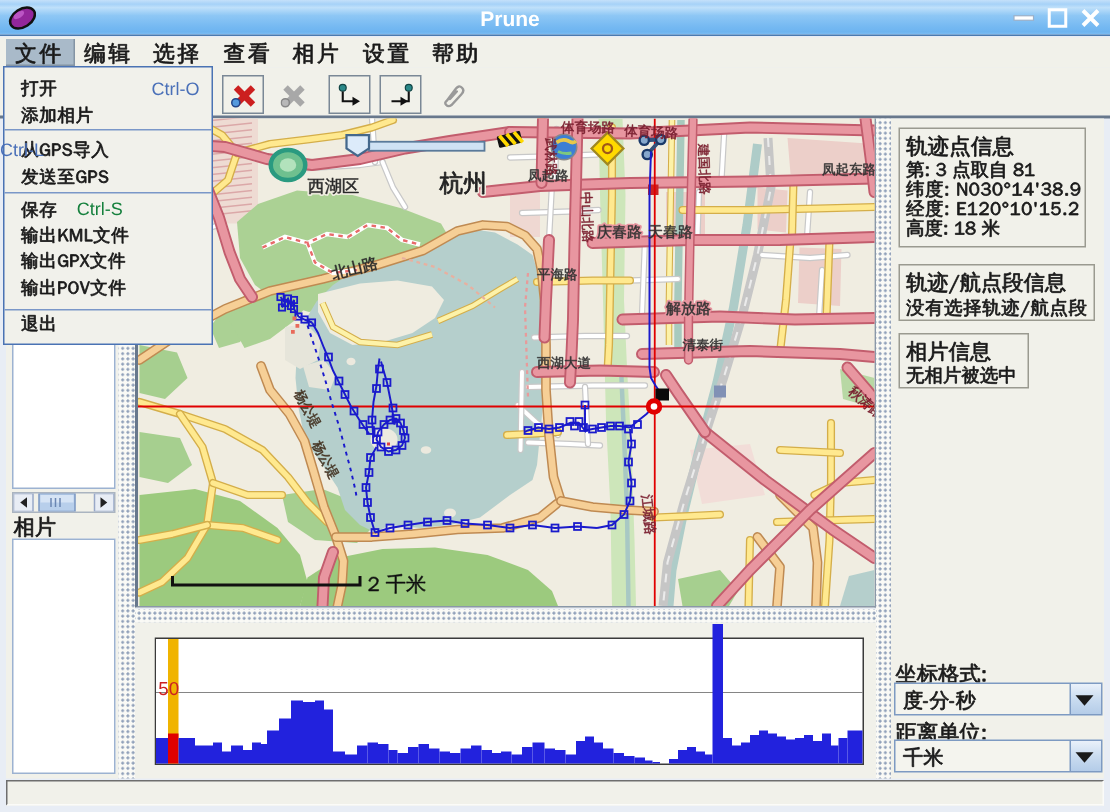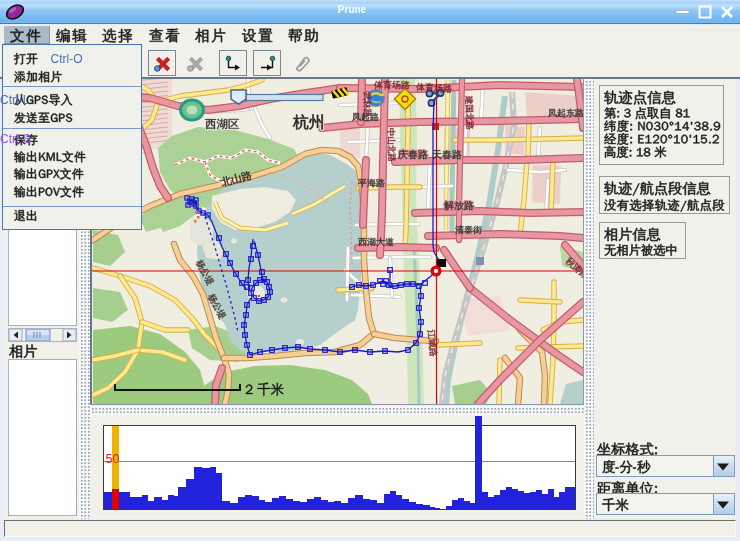--- a/index.html
+++ b/index.html
@@ -6,21 +6,21 @@
 body{position:relative;font-family:"Liberation Sans",sans-serif;background:#e8edf5}
 .abs{position:absolute}
 .panelbg{background:#f1f1ea}
 .dots{background-color:#fafaf6;background-image:radial-gradient(circle,#91a1ba 0.85px,transparent 1.05px);background-size:3.5px 3.5px;background-position:1px 1px}
 </style></head><body>
 <div class="abs" style="left:0;top:0;width:740px;height:24px;background:linear-gradient(180deg,#c4e0fa 0%,#a6d2f8 12%,#bfe0fa 22%,#8ec7f5 45%,#77baf2 75%,#6db4f0 92%,#7cbcf2 100%);border-bottom:1px solid #4a7ab0"></div>
 <svg class="abs" style="left:4px;top:3px" width="20" height="17">
     <ellipse cx="11" cy="9" rx="9" ry="6" transform="rotate(-33 11 9)" fill="#93279b" stroke="#111" stroke-width="1.7"></ellipse>
     <ellipse cx="8.6" cy="7" rx="4" ry="2" transform="rotate(-33 8.6 7)" fill="#bb55c4"></ellipse>
   </svg>
-<div class="abs" style="left:12px;top:4px;width:680px;text-align:center;font-size:10px;font-weight:bold;color:#fff">Prune</div>
+<div class="abs" style="left:0;top:4px;width:680px;text-align:center;font-size:14px;font-weight:bold;color:#fff">Prune</div>
 <svg class="abs" style="left:670px;top:4px" width="68" height="17">
 <rect x="6" y="6.5" width="13" height="3" fill="#fff" stroke="#9ab0c8" stroke-width="0.8"></rect>
 <rect x="29.5" y="2.5" width="11" height="11" fill="none" stroke="#fff" stroke-width="2"></rect>
 <path d="M52 3 L62 13 M62 3 L52 13" stroke="#fff" stroke-width="2.6"></path>
 </svg>
 <div class="abs panelbg" style="left:0;top:25px;width:740px;height:20px"></div>
 <div class="abs" style="left:4px;top:25.5px;width:45.5px;height:18px;background:#a9bac9;border-right:1px solid #8494a4;border-bottom:1px solid #8494a4"></div>
 <svg style="position:absolute;left:9.5px;top:26.4px;overflow:visible" width="34" height="19">
     <path fill="#1a1a1a" stroke="#1a1a1a" stroke-width="0.55" d="M6.4 -2Q4.5 -4.4 3.7 -7.9H2.3Q1.3 -7.9 0.4 -7.9Q0.5 -8.4 0.4 -8.9Q1.3 -8.8 2.3 -8.8H11.6Q12.6 -8.8 13.5 -8.9Q13.4 -8.4 13.5 -7.9Q12.6 -7.9 11.6 -7.9H10.3Q10 -5.6 8.9 -3.6Q8.4 -2.7 7.7 -1.9Q8.7 -0.9 10.2 -0.2Q11.7 0.5 13.6 0.7Q13.2 1.1 13.1 1.7Q11.2 1.6 9.7 0.8Q8.2 -0.1 7.1 -1.2Q6 -0.1 4.4 0.8Q2.8 1.6 0.8 1.8Q0.9 1.2 0.5 0.6Q2.4 0.4 3.9 -0.3Q5.4 -1 6.4 -2ZM7.3 -9Q6.3 -10.3 5.2 -11.4L6 -12.2Q7.2 -11 8.2 -9.7ZM7.1 -2.7Q7.6 -3.3 8 -4.1Q8.7 -5.9 9.1 -7.9H4.7Q5.4 -4.9 7.1 -2.7Z M26.2 1.8Q25.7 1.7 25.1 1.8Q25.1 0.7 25.1 -0.3V-3.6H22.6Q21.8 -3.6 20.9 -3.6Q21 -4 20.9 -4.5Q21.8 -4.4 22.6 -4.4H25.1V-7.4H22.5Q21.9 -6.2 21 -4.8Q20.6 -5.2 20.1 -5.3Q21 -6.5 21.5 -7.8Q22 -9 22.4 -10.6Q23 -10.4 23.5 -10.4Q23.3 -9.3 22.9 -8.3H25.1V-9.5Q25.1 -10.6 25.1 -11.6Q25.7 -11.6 26.2 -11.6Q26.2 -10.6 26.2 -9.5V-8.3H28Q28.8 -8.3 29.6 -8.3Q29.6 -7.9 29.6 -7.4Q28.8 -7.4 28 -7.4H26.2V-4.4H28.6Q29.5 -4.4 30.3 -4.5Q30.2 -4 30.3 -3.6Q29.5 -3.6 28.6 -3.6H26.2V-0.3Q26.2 0.7 26.2 1.8ZM21 -11.2Q20.4 -9.3 19.5 -7.6V-0.1Q19.5 0.9 19.6 1.9Q19.1 1.9 18.5 1.9Q18.6 0.9 18.6 -0.1V-6.1Q17.9 -5.2 17.1 -4.4Q16.7 -4.9 16.2 -5.1Q16.9 -5.8 17.6 -6.6Q18.7 -7.8 19.2 -9Q19.6 -10.2 19.9 -11.5Q20.4 -11.3 21 -11.2Z" transform="translate(0,14.6)"></path>
   </svg>
@@ -569,35 +569,35 @@
     <path d="M1 1.5 L13 1.5 L7 8.5 Z" fill="#1a1a1a"></path>
   </svg>
 <svg style="position:absolute;left:602px;top:495.5px;overflow:visible" width="29" height="18">
     <path fill="#1a1a1a" stroke="#1a1a1a" stroke-width="0.55" d="M7.2 1.6Q6.6 1.6 6.1 1.6Q6.1 0.6 6.1 -0.4V-5.1H2Q1.1 -5.1 0.2 -5.1Q0.3 -5.5 0.2 -6Q1.1 -6 2 -6H6.1V-9.7Q3.8 -9.5 1.7 -9.2L1.2 -10.2Q1.3 -10.2 1.8 -10.2Q3.6 -10.2 6.4 -10.6Q9.2 -10.9 10.8 -11.3Q10.8 -10.7 10.9 -10.1Q9.4 -10 7.1 -9.8V-6H11.2Q12.1 -6 12.9 -6Q12.9 -5.5 12.9 -5.1Q12.1 -5.1 11.2 -5.1H7.1V-0.4Q7.1 0.6 7.2 1.6Z M20.6 -5.3V-0.3Q20.6 0.6 20.6 1.6Q20.1 1.6 19.6 1.6Q19.6 0.6 19.6 -0.3V-5.3H19.4Q18.8 -3.3 17.5 -1.8Q16.2 -0.2 14.4 0.6Q14.2 0.1 13.7 -0.3Q15.3 -0.9 16.5 -2.1Q17.2 -2.8 17.6 -3.5Q18 -4.3 18.3 -5.3H15.4Q14.7 -5.3 13.9 -5.2Q13.9 -5.6 13.9 -6.1Q14.7 -6 15.4 -6H19.6V-9.2Q19.6 -10.1 19.6 -11.1Q20.1 -11 20.6 -11.1Q20.6 -10.1 20.6 -9.2V-6H24.7Q25.5 -6 26.3 -6.1Q26.2 -5.6 26.3 -5.2Q25.5 -5.3 24.7 -5.3H21.6Q22.4 -3.4 23.6 -2.4Q24.7 -1.3 26.4 -0.6Q25.9 -0.3 25.7 0.2Q23.8 -0.6 22.5 -2.3Q21.4 -3.6 20.6 -5.3ZM24 -10.1Q24.4 -9.8 24.9 -9.6Q23.9 -7.9 22.3 -6.1Q22 -6.5 21.5 -6.6Q22.3 -7.5 23.1 -8.8ZM17.4 -6.2Q16.3 -7.8 15 -9.3L15.8 -10Q17.1 -8.5 18.3 -6.8Z" transform="translate(0,13.5)"></path>
   </svg>
 <div class="abs" style="left:4px;top:520px;width:732px;height:17px;background:#f1f1ea;border-top:1px solid #6e6e6e;border-left:1px solid #6e6e6e;border-bottom:1px solid #fbfbf8;border-right:1px solid #fbfbf8"></div>
 <div class="abs" style="left:2px;top:44px;width:140px;height:186px;background:#f1f1eb;border:1px solid #4a73b4"></div>
 <svg style="position:absolute;left:14px;top:51.2px;overflow:visible" width="26" height="15">
     <path fill="#1a1a1a" stroke="#1a1a1a" stroke-width="0.55" d="M8.1 -7.7H7Q6.3 -7.7 5.6 -7.7Q5.6 -8.1 5.6 -8.5Q6.3 -8.4 7 -8.4H10Q10.7 -8.4 11.4 -8.5Q11.4 -8.1 11.4 -7.7Q10.7 -7.7 10 -7.7H8.9V0.1Q8.9 0.8 8.5 1.2Q8 1.6 6.9 1.6Q7 1 6.6 0.5Q7 0.6 7.4 0.6Q7.8 0.6 8 0.5Q8.1 0.3 8.1 -0.3ZM-0 -3.8Q1.2 -4.1 2.3 -4.4V-6.6H1.5Q0.8 -6.6 0.1 -6.5Q0.1 -6.9 0.1 -7.3Q0.8 -7.3 1.5 -7.3H2.3V-7.8Q2.3 -8.7 2.3 -9.5Q2.7 -9.5 3.2 -9.5Q3.2 -8.7 3.2 -7.8V-7.3H3.7Q4.4 -7.3 5.1 -7.3Q5.1 -6.9 5.1 -6.5Q4.4 -6.6 3.7 -6.6H3.2V-4.7Q4 -5 5.1 -5.5L5.1 -4.9L3.2 -4.1V0.2Q3.2 1.3 2.3 1.5Q1.7 1.7 1.1 1.6Q1.2 1 0.8 0.6Q1.2 0.7 1.6 0.7Q2.1 0.7 2.2 0.6Q2.3 0.5 2.3 -0.1V-3.7L1.8 -3.5Q1.1 -3.2 0.4 -2.9Q0.3 -3.5 -0 -3.8Z M20.1 1.4Q19.6 1.4 19.1 1.4Q19.2 0.6 19.2 -0.3V-4H16.6V-2.9Q16.6 -1.4 15.6 -0.1Q14.6 1.1 13.2 1.5Q13.1 1 12.6 0.7Q13.9 0.5 14.8 -0.5Q15.7 -1.6 15.7 -2.9V-4H14Q13.3 -4 12.5 -4Q12.6 -4.4 12.5 -4.8Q13.3 -4.7 14 -4.7H15.7V-8.3H14.8Q14 -8.3 13.3 -8.2Q13.3 -8.6 13.3 -9Q14 -9 14.8 -9H21.3Q22 -9 22.8 -9Q22.7 -8.6 22.8 -8.2Q22 -8.3 21.3 -8.3H20V-4.7H21.9Q22.7 -4.7 23.4 -4.8Q23.4 -4.4 23.4 -4Q22.7 -4 21.9 -4H20V-0.3Q20 0.6 20.1 1.4ZM19.2 -4.7V-8.3H16.6V-4.7Z" transform="translate(0,11.8)"></path>
   </svg>
-<div class="abs" style="left:0;top:51.5px;width:133px;text-align:center;font-size:12px;color:#4a70b8">Ctrl-O</div>
+<div class="abs" style="left:0;top:51.5px;width:133px;text-align:right;font-size:12px;color:#4a70b8">Ctrl-O</div>
 <svg style="position:absolute;left:14px;top:68.5px;overflow:visible" width="50" height="15">
     <path fill="#1a1a1a" stroke="#1a1a1a" stroke-width="0.55" d="M10.7 -0.1Q9.9 -1.3 9 -2.4L9.6 -2.9Q10.6 -1.8 11.4 -0.5ZM8.5 -0.1Q8.2 -1.3 7.4 -2.3L8.1 -2.8Q8.9 -1.7 9.4 -0.4ZM3.4 -0.6Q4.1 -1.6 4.7 -2.8L5.5 -2.4Q4.9 -1.2 4.1 -0.1ZM6.3 0.1V-2.9Q6.3 -3.7 6.2 -4.5Q6.6 -4.4 7.1 -4.5Q7 -3.7 7 -2.9V0.3Q7 0.8 6.7 1.1Q6.3 1.5 5 1.5Q5.2 1 4.8 0.5Q5.1 0.6 5.6 0.6Q6.1 0.6 6.2 0.5Q6.3 0.4 6.3 0.1ZM4.6 -6.4Q4 -6.4 3.4 -6.4Q3.5 -6.7 3.4 -7Q4 -6.9 4.6 -6.9H5.9Q6.1 -7.8 6.2 -8.5H5.1Q4.6 -8.5 4 -8.4Q4.1 -8.7 4 -9Q4.6 -9 5.1 -9H9Q9.6 -9 10.1 -9Q10.1 -8.7 10.1 -8.4Q9.6 -8.5 9 -8.5H7Q6.9 -7.7 6.7 -6.9H9.5Q10 -6.9 10.6 -7Q10.6 -6.7 10.6 -6.4Q10 -6.4 9.5 -6.4H7.9Q8.3 -5.6 9 -5Q9.8 -4.2 11.3 -4Q10.9 -3.7 10.9 -3.2Q10.2 -3.4 9.5 -3.7Q8.9 -4 8.5 -4.5Q7.6 -5.4 7.1 -6.4H6.6Q5.6 -3.8 3.3 -2.4Q3.1 -2.9 2.7 -3.1Q3.7 -3.7 4.5 -4.5Q5.4 -5.3 5.7 -6.4ZM1.5 1.4Q1.1 1.1 0.5 1.1Q0.9 0.1 1.4 -1.1Q1.9 -2.3 2.8 -5.2L3.2 -5L2 -0.6ZM2.3 -5.3 1.7 -4.7 0.2 -6.3 0.8 -6.8ZM2.5 -7.2Q1.8 -8.1 1 -8.9L1.6 -9.4Q2.5 -8.6 3.2 -7.7Z M19.7 0.4H18.8V-7.8H22.7V0.4H21.8V-0.3H19.7ZM12.4 1Q14.8 -1.6 14.7 -6.8H14.3Q13.6 -6.8 12.9 -6.8Q12.9 -7.1 12.9 -7.5Q13.6 -7.5 14.3 -7.5H14.7V-8Q14.7 -8.9 14.6 -9.7Q15.1 -9.7 15.6 -9.7Q15.5 -8.8 15.5 -8V-7.5H17.9V-0.3Q17.9 0.4 17.3 0.7Q16.8 1 15.7 1Q15.8 0.4 15.4 -0Q15.8 0 16.3 0Q16.8 0 16.9 -0.1Q17 -0.2 17 -0.7V-6.8H15.5V-6.5Q15.6 -1.6 13.3 1.2Q12.9 0.8 12.4 1ZM21.8 -7.1H19.7V-1H21.8Z M31.1 1.4Q30.7 1.4 30.2 1.4Q30.3 0.6 30.3 -0.2V-8.6H34.9V1.4H34.1V0.4Q33.5 0.4 33 0.4L31.1 0.4Q31.1 0.9 31.1 1.4ZM28 1.4Q27.6 1.4 27.1 1.4Q27.2 0.6 27.2 -0.2V-4.2Q26.3 -1.9 25.1 -0.5Q24.8 -0.8 24.3 -0.9Q25.8 -2.7 26.3 -4.2Q26.6 -5.1 26.8 -6.1Q27 -6.1 27.2 -6V-6.4H26Q25.4 -6.4 24.8 -6.3Q24.8 -6.6 24.8 -7Q25.4 -6.9 26 -6.9H27.2V-8.1Q27.2 -8.9 27.1 -9.7Q27.6 -9.6 28 -9.7Q28 -8.9 28 -8.1V-6.9H28.9Q29.5 -6.9 30.1 -7Q30.1 -6.6 30.1 -6.3Q29.5 -6.4 28.9 -6.4H28V-5.1L28.2 -5.4Q29.2 -4.5 30 -3.4L29.3 -2.9Q28.7 -3.7 28 -4.4V-0.2Q28 0.6 28 1.4ZM34.1 -8H31.1V-5.8H33Q33.5 -5.8 34.1 -5.8ZM33 -5.2H31.1V-3H33Q33.5 -3 34.1 -3V-5.2Q33.5 -5.2 33 -5.2ZM33 -2.4H31.1V-0.2L33 -0.2Q33.5 -0.2 34.1 -0.2V-2.4Q33.5 -2.4 33 -2.4Z M47.6 -6.6Q47.6 -6.2 47.6 -5.8Q46.9 -5.8 46.1 -5.8H40V-3.9H45V1.2H44.2V-3.2H40Q40 -1.5 39.3 -0.3Q38.6 0.9 37.4 1.5Q37.2 1 36.7 0.8Q37.8 0.4 38.5 -0.6Q39.1 -1.7 39.1 -3.2V-7.7Q39.1 -8.6 39.1 -9.5Q39.5 -9.4 40 -9.5Q40 -8.6 40 -7.7V-6.6H43.2V-8Q43.2 -8.8 43.2 -9.7Q43.7 -9.6 44.1 -9.7Q44.1 -8.8 44.1 -8V-6.6H46.1Q46.9 -6.6 47.6 -6.6Z" transform="translate(0,11.8)"></path>
   </svg>
 <svg style="position:absolute;left:14px;top:92.2px;overflow:visible" width="60" height="15">
     <path fill="#1a1a1a" stroke="#1a1a1a" stroke-width="0.55" d="M7 -6.6V-8Q7 -8.8 7 -9.7Q7.4 -9.6 7.9 -9.7Q7.9 -8.8 7.9 -8V-6.5Q8.3 -4.1 9.1 -2.4Q9.9 -0.8 11.4 0.6Q10.9 0.7 10.6 1.1Q8.6 -0.9 7.6 -4.3Q7.1 -2.3 5.9 -0.9Q4.7 0.6 3.1 1.4Q2.8 0.9 2.2 0.8Q4.4 -0.1 5.6 -1.9Q6.3 -2.8 6.6 -4.1Q7 -5.3 7 -6.6ZM0.3 0.5Q2.9 -1.2 2.9 -5.4V-7.7Q2.9 -8.5 2.9 -9.4Q3.3 -9.4 3.8 -9.4Q3.8 -8.5 3.8 -7.7V-5.3L3.9 -5.4Q4.9 -4 5.8 -2.5L5 -2Q4.4 -3.1 3.7 -4Q3.3 -0.8 1.2 1Q0.9 0.6 0.3 0.5Z M19.2 0.1H18.6L18.3 -0.9Q17.6 0.1 16.2 0.1Q16.1 0.1 16 0.1Q14.2 0.1 13.3 -1.4Q12.7 -2.5 12.7 -4Q12.7 -5.8 13.6 -7Q14.6 -8.2 16.2 -8.2Q18 -8.2 18.8 -6.7Q19 -6.4 19.1 -5.9L18.1 -5.6Q17.9 -6.7 17 -7.2Q16.6 -7.4 16.1 -7.4Q14.5 -7.4 14 -5.6Q13.8 -4.9 13.8 -4Q13.8 -2.3 14.5 -1.4Q15.1 -0.7 16.1 -0.7Q17.3 -0.7 17.9 -1.6Q18.1 -2.1 18.1 -2.8V-3.2H16.1V-4.1H19.2Z M26.4 -5.7Q26.4 -4.7 25.8 -4L25.7 -4Q25 -3.3 23.8 -3.3H22V0H20.9V-8.1H23.6Q24.9 -8.1 25.6 -7.5Q26.3 -7 26.4 -5.9Q26.4 -5.8 26.4 -5.7ZM25.4 -5.7Q25.4 -6.8 24.4 -7.1Q24.1 -7.2 23.7 -7.2H22V-4.1H23.7Q24.9 -4.1 25.3 -5Q25.4 -5.3 25.4 -5.7Z M33.9 -2.3Q33.9 -0.8 32.5 -0.2Q31.8 0.1 30.9 0.1Q28.4 0.1 27.6 -2.2L28.5 -2.4Q28.9 -1.1 30.1 -0.8Q30.5 -0.7 30.9 -0.7Q32.1 -0.7 32.6 -1.4Q32.8 -1.7 32.8 -2.2Q32.8 -3 31.8 -3.4L31 -3.6Q29.7 -4 29.5 -4Q28.9 -4.2 28.6 -4.5Q28 -5.1 28 -6Q28 -7.4 29.3 -7.9Q29.9 -8.2 30.7 -8.2Q32.4 -8.2 33.2 -7L33.5 -6.6Q33.5 -6.4 33.6 -6.2L32.7 -6Q32.5 -6.8 31.7 -7.2Q31.2 -7.4 30.7 -7.4Q29.9 -7.4 29.3 -6.9Q29 -6.6 29 -6.1Q29 -5.3 30 -5Q30.2 -4.9 31.5 -4.6Q32.6 -4.3 33.1 -3.9Q33.9 -3.3 33.9 -2.3Z M37.7 -4.6Q37.2 -4.6 36.8 -4.9Q36.5 -5.3 36.5 -5.8V-9.4L43.5 -9.4V-6.7H37.3V-5.8Q37.3 -5.6 37.5 -5.5Q37.6 -5.3 37.8 -5.3L43.5 -5.3Q43.8 -5.3 44 -5.5Q44.2 -5.6 44.3 -5.8L44.5 -7.1Q44.9 -6.8 45.3 -6.8L45 -5.2Q44.9 -4.9 44.7 -4.7Q44.4 -4.6 44.1 -4.6ZM37.3 -7.3H42.6V-8.7L37.3 -8.7ZM38.9 0.2Q38.1 -0.7 37.1 -1.6L37.5 -1.9H36.6Q35.9 -1.9 35.2 -1.9Q35.3 -2.2 35.2 -2.5Q35.9 -2.5 36.6 -2.5H42.1V-3.9H42.9V-2.5H44.4Q45 -2.5 45.7 -2.5Q45.7 -2.2 45.7 -1.9Q45 -1.9 44.4 -1.9H42.9V0.7Q42.9 1.1 42.6 1.3Q42.3 1.6 42 1.6Q41.4 1.8 40.7 1.7Q40.8 1.2 40.5 0.9Q40.8 0.9 41.3 0.9Q41.9 0.9 42 0.9Q42.1 0.8 42.1 0.4V-1.9H38Q38.8 -1.2 39.6 -0.3Z M58.2 0.8Q57.7 1.1 57.4 1.6Q54.8 0.3 54.1 -2.8Q53.9 -3.7 53.6 -4.7Q53.4 -5.7 53.2 -6.3Q52.6 -3.8 51.2 -1.7Q49.8 0.4 47.6 1.8Q47.4 1.3 46.9 1Q48.2 0.2 49.4 -0.9Q51.2 -2.6 52 -5.5Q52.3 -6.6 52.4 -7.2L52.8 -7.2Q52.5 -7.7 52.1 -8.1Q51.4 -8.9 50.5 -9L50.6 -9.8Q51.8 -9.7 52.8 -8.7Q53.7 -7.7 54.1 -6Q54.3 -5.3 54.5 -4.6Q54.6 -3.8 54.9 -3Q55.1 -2.2 55.5 -1.5Q56.4 0.1 58.2 0.8Z" transform="translate(0,11.8)"></path>
   </svg>
 <div class="abs" style="left:0;top:92.5px;width:133px;font-size:12px;color:#4a70b8">Ctrl-L</div>
 <svg style="position:absolute;left:14px;top:109.5px;overflow:visible" width="60" height="15">
     <path fill="#1a1a1a" stroke="#1a1a1a" stroke-width="0.55" d="M8.9 -6.6Q8.2 -7.6 7.2 -8.4L7.9 -9.1Q8.8 -8.3 9.7 -7.2ZM11.3 -6.4V-5.7H5.1Q4.9 -5.1 4.6 -4.5H9.3Q8.9 -2.5 7.5 -1Q8.1 -0.6 9 -0.2Q9.9 0.2 11 0.3Q10.7 0.6 10.6 1.1Q8.6 1 7 -0.4Q5.2 1.1 2.8 1.4Q2.7 0.9 2.3 0.5Q3.5 0.5 4.5 0.1Q5.5 -0.3 6.4 -1Q5.3 -2.2 4.6 -3.8H4.3Q3 -1.2 0.9 0.5Q0.6 0 0.1 -0.1Q1.2 -1 2.2 -2.2Q3.5 -3.6 4.1 -5.7H1L1.7 -7.2Q2.1 -8 2.4 -8.8Q2.8 -8.6 3.2 -8.4Q2.8 -7.7 2.5 -6.9L2.2 -6.4H4.3Q4.8 -8.2 4.9 -9.4Q5.4 -9.3 5.9 -9.3Q5.7 -7.8 5.3 -6.4ZM5.4 -3.8Q6.1 -2.5 6.9 -1.6Q7.8 -2.6 8.2 -3.8Z M18.9 1Q16.2 1.1 14.8 -0.4L12.9 0.9Q12.7 0.5 12.4 0.2L14.4 -0.8V-5.5H13.7Q13.1 -5.5 12.5 -5.5Q12.5 -5.8 12.5 -6.2Q13.1 -6.1 13.7 -6.1H15.2V-0.8Q16.1 -0.2 16.9 0Q17.5 0.1 18.9 0.1L23.2 0.2Q22.8 0.5 22.8 1ZM15 -7.7 14.3 -7.1 13 -8.8 13.7 -9.3ZM17.2 -4.1Q16.6 -4.1 16 -4Q16 -4.3 16 -4.7Q16.6 -4.6 17.2 -4.6H18.6V-6.4H17.4Q16.8 -6.4 16.2 -6.4Q16.2 -6.7 16.2 -7Q16.8 -7 17.4 -7H17.9Q17.4 -8 16.8 -9L17.5 -9.5Q18.2 -8.4 18.7 -7.3L17.9 -7H19.2Q19.9 -8.1 20.6 -9.5Q21 -9.3 21.4 -9.2Q21 -8.2 20.1 -7H21.1Q21.6 -7 22.2 -7Q22.2 -6.7 22.2 -6.4Q21.6 -6.4 21.1 -6.4H19.7Q19.7 -6.3 19.7 -6.4H19.4V-4.6H21.5Q22.1 -4.6 22.7 -4.7Q22.6 -4.3 22.7 -4Q22.1 -4.1 21.5 -4.1H19.4Q19.3 -3.7 19.2 -3.3L19.5 -3.6L21 -2.3L22.3 -1L21.7 -0.3L20.4 -1.7L19.1 -2.8Q18.4 -1.1 16.7 -0.4Q16.5 -0.9 16.1 -1.1Q17.1 -1.4 17.8 -2.2Q18.4 -3 18.6 -4.1Z M35.5 0Q35.5 0.4 35.5 0.7Q34.8 0.7 34.2 0.7H25.8Q25.1 0.7 24.4 0.7Q24.5 0.4 24.4 0Q25.1 0 25.8 0H29.4V-2.1H26.9Q26.2 -2.1 25.5 -2.1Q25.6 -2.5 25.5 -2.8Q26.2 -2.8 26.9 -2.8H29.4V-4.7L25.5 -4.4L25.5 -5Q25.8 -5 26 -5.2Q27.4 -6.6 28.7 -8.4H26Q25.3 -8.4 24.7 -8.3Q24.7 -8.7 24.7 -9.1Q25.3 -9 26 -9H33.8Q34.5 -9 35.1 -9.1Q35.1 -8.7 35.1 -8.3Q34.5 -8.4 33.8 -8.4H29.8Q29.6 -8 28.9 -7.2L27.6 -5.8Q27 -5.3 26.9 -5.1L31.8 -5.5L32.3 -5.6L31.1 -7L31.8 -7.6L33.1 -6.1Q33.7 -5.3 34.3 -4.5L33.5 -4L32.8 -5L31.9 -4.9L30.3 -4.8V-2.8H32.8Q33.5 -2.8 34.2 -2.8Q34.1 -2.5 34.2 -2.1Q33.5 -2.1 32.8 -2.1H30.3V0H34.2Q34.8 0 35.5 0Z M43.4 0.1H42.8L42.5 -0.9Q41.8 0.1 40.4 0.1Q40.3 0.1 40.2 0.1Q38.4 0.1 37.5 -1.4Q36.9 -2.5 36.9 -4Q36.9 -5.8 37.8 -7Q38.8 -8.2 40.4 -8.2Q42.2 -8.2 43 -6.7Q43.2 -6.4 43.3 -5.9L42.3 -5.6Q42.1 -6.7 41.2 -7.2Q40.8 -7.4 40.3 -7.4Q38.7 -7.4 38.2 -5.6Q38 -4.9 38 -4Q38 -2.3 38.7 -1.4Q39.3 -0.7 40.3 -0.7Q41.5 -0.7 42.1 -1.6Q42.3 -2.1 42.3 -2.8V-3.2H40.3V-4.1H43.4Z M50.6 -5.7Q50.6 -4.7 50 -4L49.9 -4Q49.2 -3.3 48 -3.3H46.2V0H45.1V-8.1H47.8Q49.1 -8.1 49.8 -7.5Q50.5 -7 50.6 -5.9Q50.6 -5.8 50.6 -5.7ZM49.6 -5.7Q49.6 -6.8 48.6 -7.1Q48.3 -7.2 47.9 -7.2H46.2V-4.1H47.9Q49.1 -4.1 49.5 -5Q49.6 -5.3 49.6 -5.7Z M58.1 -2.3Q58.1 -0.8 56.7 -0.2Q56 0.1 55.1 0.1Q52.6 0.1 51.8 -2.2L52.7 -2.4Q53.1 -1.1 54.3 -0.8Q54.7 -0.7 55.1 -0.7Q56.3 -0.7 56.8 -1.4Q57 -1.7 57 -2.2Q57 -3 56 -3.4L55.2 -3.6Q53.9 -4 53.7 -4Q53.1 -4.2 52.8 -4.5Q52.2 -5.1 52.2 -6Q52.2 -7.4 53.5 -7.9Q54.1 -8.2 54.9 -8.2Q56.6 -8.2 57.4 -7L57.7 -6.6Q57.7 -6.4 57.8 -6.2L56.9 -6Q56.7 -6.8 55.9 -7.2Q55.4 -7.4 54.9 -7.4Q54.1 -7.4 53.5 -6.9Q53.2 -6.6 53.2 -6.1Q53.2 -5.3 54.2 -5Q54.4 -4.9 55.7 -4.6Q56.8 -4.3 57.3 -3.9Q58.1 -3.3 58.1 -2.3Z" transform="translate(0,11.8)"></path>
   </svg>
 <svg style="position:absolute;left:14px;top:131.7px;overflow:visible" width="26" height="15">
     <path fill="#1a1a1a" stroke="#1a1a1a" stroke-width="0.55" d="M7.8 1.4Q7.3 1.4 6.9 1.4Q6.9 0.6 6.9 -0.2V-2.9Q6 -0.9 3.8 0.7Q3.6 0.3 3.2 0.1Q4.2 -0.5 4.9 -1.3Q5.6 -2.1 6.2 -3.3H4.8Q4.2 -3.3 3.6 -3.3Q3.7 -3.6 3.6 -4Q4.2 -3.9 4.8 -3.9H6.9V-5.5H5.5V-5H4.7L4.7 -8.9H9.9V-5H9.1V-5.5H7.7V-3.9H9.9Q10.5 -3.9 11.1 -4Q11.1 -3.6 11.1 -3.3Q10.5 -3.3 9.9 -3.3H8.1Q8.6 -2.3 9.4 -1.5Q10.1 -0.8 11.4 -0.2Q11 0 10.8 0.4Q8.8 -0.6 7.7 -2.5V-0.2Q7.7 0.6 7.8 1.4ZM9.1 -8.3H5.5V-6.1H9.1ZM3.9 -9.1Q3.4 -7.5 2.7 -6.2V-0.1Q2.7 0.8 2.7 1.6Q2.3 1.5 1.9 1.6Q1.9 0.8 1.9 -0.1V-4.9Q1.4 -4.2 0.7 -3.6Q0.4 -4 0 -4.2Q0.6 -4.7 1.1 -5.3Q2 -6.3 2.4 -7.3Q2.8 -8.2 3 -9.3Q3.4 -9.1 3.9 -9.1Z M23.4 -2.9Q23.4 -2.5 23.4 -2.1Q22.7 -2.2 22.1 -2.2H20.2V0.3Q20.2 0.8 19.9 1.1Q19.4 1.5 18.1 1.5Q18.2 0.9 17.8 0.5Q18.2 0.6 18.7 0.6Q19.2 0.6 19.3 0.5Q19.4 0.4 19.4 0.1V-2.2H17.6Q17 -2.2 16.3 -2.1Q16.3 -2.5 16.3 -2.9Q17 -2.8 17.6 -2.8H19.4V-4L20.9 -5.4H18.5Q17.8 -5.4 17.2 -5.3Q17.2 -5.7 17.2 -6.1Q17.8 -6 18.5 -6H22.1L22.2 -5.3Q21.9 -5.2 21.7 -5L20.2 -3.6V-2.8H22.1Q22.7 -2.8 23.4 -2.9ZM15.5 1.4Q15.1 1.4 14.6 1.4Q14.7 0.6 14.7 -0.3V-3.4Q13.9 -2.5 13 -1.8Q12.7 -2.2 12.2 -2.4Q13.6 -3.5 14.6 -4.7Q14.6 -5 14.6 -5.2Q14.8 -5.2 15 -5.2Q15.8 -6.2 16.3 -7.4H14.3Q13.6 -7.4 12.9 -7.3Q12.9 -7.7 12.9 -8.1Q13.6 -8 14.3 -8H16.6Q17 -8.9 17.2 -9.5Q17.6 -9.3 18.1 -9.2Q17.9 -8.6 17.6 -8H21.8Q22.5 -8 23.2 -8.1Q23.2 -7.7 23.2 -7.3Q22.5 -7.4 21.8 -7.4H17.3Q16.5 -5.8 15.5 -4.4L15.5 -0.3Q15.5 0.6 15.5 1.4Z" transform="translate(0,11.8)"></path>
   </svg>
-<div class="abs" style="left:0;top:132.0px;width:133px;text-align:left;font-size:12px;color:#8b5cf6">Ctrl-S</div>
+<div class="abs" style="left:0;top:132.0px;width:133px;text-align:center;font-size:12px;color:#15803d">Ctrl-S</div>
 <svg style="position:absolute;left:14px;top:149.0px;overflow:visible" width="74" height="15">
     <path fill="#1a1a1a" stroke="#1a1a1a" stroke-width="0.55" d="M9.7 0.1V-3.2Q9.7 -4 9.7 -4.8Q10.1 -4.7 10.5 -4.8Q10.5 -4 10.5 -3.2V0.3Q10.4 1 9.9 1.2Q9.4 1.5 8.7 1.5Q8.8 1 8.4 0.5Q8.7 0.6 9.1 0.6Q9.5 0.6 9.6 0.5Q9.7 0.5 9.7 0.1ZM8.9 -0.5Q8.5 -0.6 8.1 -0.5Q8.1 -1.3 8.1 -2.1V-2.7Q8.1 -3.5 8.1 -4.3Q8.5 -4.2 8.9 -4.3Q8.9 -3.5 8.9 -2.7V-2.1Q8.9 -1.3 8.9 -0.5ZM6.4 0.1V-1H5.4V-0.2Q5.4 0.5 5.4 1.3Q5 1.3 4.6 1.3Q4.6 0.5 4.6 -0.2L4.6 -4.9H5.4V-4.9H7.2V0.3Q7.1 1 6.7 1.3Q6.3 1.5 5.9 1.5Q5.9 0.9 5.7 0.5Q5.8 0.5 6 0.6Q6.3 0.6 6.4 0.5Q6.4 0.5 6.4 0.1ZM8.9 -6.3Q8.9 -6 8.9 -5.7Q8.4 -5.8 7.9 -5.8H6.7Q6.2 -5.8 5.7 -5.7Q5.7 -6 5.7 -6.2Q4.9 -5.4 4.1 -4.8Q3.8 -5.2 3.4 -5.5Q5.3 -6.6 6.1 -7.9Q6.6 -8.7 7 -9.6Q7.4 -9.3 7.8 -9.1L7.7 -8.9Q8.5 -7.8 9.3 -7.2Q10.1 -6.6 11.3 -6.2Q10.9 -5.9 10.8 -5.5Q9.8 -5.9 8.9 -6.6Q8 -7.4 7.3 -8.3Q6.6 -7.1 5.8 -6.3Q6.3 -6.3 6.7 -6.3H7.9Q8.4 -6.3 8.9 -6.3ZM6.4 -3.2V-4.5H5.4Q5.4 -3.8 5.4 -3.2ZM6.4 -1.5V-2.7H5.4V-1.5ZM1.9 -9.6Q2.3 -9.4 2.7 -9.3Q2.4 -8.6 2.2 -7.9L2.2 -7.7H3.1Q3.5 -7.7 4 -7.8Q4 -7.5 4 -7.2Q3.5 -7.2 3.1 -7.2H2L1.2 -4.5H2.2V-4.8Q2.2 -5.6 2.2 -6.3Q2.5 -6.3 2.9 -6.3Q2.9 -5.6 2.9 -4.8V-4.5H4.3V-4H2.9V-2.2Q3.6 -2.4 4.5 -2.6L4.4 -2.1L2.9 -1.7V0Q2.9 0.8 2.9 1.6Q2.5 1.5 2.2 1.6Q2.2 0.8 2.2 0V-1.5L1.6 -1.3Q0.9 -1.1 0.3 -0.9Q0.3 -1.5 0.1 -1.8Q1.2 -1.9 2.2 -2.1V-4H0.4L1.3 -7.2L0.1 -7.2Q0.1 -7.5 0.1 -7.8L1.5 -7.7L1.6 -8.1Q1.8 -8.9 1.9 -9.6Z M22.1 1.1Q21.6 1 21.1 1.1Q21.2 0.7 21.2 0.2H12.9V-1.8Q12.9 -2.7 12.8 -3.5Q13.3 -3.4 13.8 -3.5Q13.7 -2.7 13.7 -1.8V-0.4H17V-4.6H13.4V-6.4Q13.4 -7.3 13.3 -8.1Q13.8 -8.1 14.2 -8.1Q14.2 -7.3 14.2 -6.4V-5.3H17V-8Q17 -8.9 17 -9.7Q17.5 -9.7 17.9 -9.7Q17.9 -8.9 17.9 -8V-5.3H20.7Q20.7 -5.9 20.7 -6.6Q20.7 -7.3 20.7 -8.1Q21.1 -8.1 21.6 -8.1Q21.5 -7.4 21.5 -6.5Q21.5 -5.6 21.5 -4.6H17.9V-0.4H21.2V-1.8Q21.2 -2.7 21.1 -3.5Q21.6 -3.4 22.1 -3.5Q22 -2.7 22 -1.8V-0.6Q22 0.3 22.1 1.1Z M31.6 0H30.5L28.1 -4.5L26.2 -2.2V0H25.2V-8.1H26.2V-3.4L29.9 -8.1H31L28.8 -5.3Z M40.6 0H39.6V-7.1H39.5L36.9 0H36.3L33.6 -7.1H33.6V0H32.8V-8.1H34.3L36.7 -1.6L39.1 -8.1H40.6Z M47.5 0H42.8V-8.1H43.8V-0.9H47.5Z M53.1 -1.6Q51.6 -3.5 51 -6.4H49.8Q49.1 -6.4 48.3 -6.4Q48.4 -6.8 48.3 -7.2Q49.1 -7.1 49.8 -7.1H57.4Q58.1 -7.1 58.9 -7.2Q58.8 -6.8 58.9 -6.4Q58.1 -6.4 57.4 -6.4H56.3Q56.1 -4.6 55.2 -2.9Q54.7 -2.2 54.2 -1.5Q55 -0.8 56.2 -0.2Q57.4 0.4 59 0.5Q58.6 0.9 58.6 1.4Q57 1.3 55.8 0.6Q54.6 -0 53.7 -1Q52.8 -0.1 51.5 0.6Q50.3 1.3 48.7 1.5Q48.7 1 48.4 0.5Q49.9 0.4 51.1 -0.2Q52.3 -0.8 53.1 -1.6ZM53.8 -7.3Q53.1 -8.3 52.2 -9.2L52.8 -9.9Q53.8 -8.9 54.6 -7.8ZM53.7 -2.2Q54.1 -2.7 54.4 -3.3Q55 -4.8 55.3 -6.4H51.8Q52.3 -3.9 53.7 -2.2Z M68.2 1.4Q67.7 1.4 67.3 1.4Q67.3 0.6 67.3 -0.3V-2.9H65.3Q64.6 -2.9 63.9 -2.9Q63.9 -3.3 63.9 -3.6Q64.6 -3.6 65.3 -3.6H67.3V-6H65.2Q64.7 -5 64 -3.9Q63.6 -4.2 63.2 -4.3Q63.9 -5.3 64.4 -6.3Q64.8 -7.3 65.1 -8.6Q65.5 -8.4 66 -8.4Q65.8 -7.5 65.5 -6.7H67.3V-7.7Q67.3 -8.6 67.3 -9.4Q67.7 -9.3 68.2 -9.4Q68.1 -8.6 68.1 -7.7V-6.7H69.6Q70.3 -6.7 70.9 -6.7Q70.9 -6.3 70.9 -6Q70.3 -6 69.6 -6H68.1V-3.6H70.1Q70.8 -3.6 71.5 -3.6Q71.4 -3.3 71.5 -2.9Q70.8 -2.9 70.1 -2.9H68.1V-0.3Q68.1 0.6 68.2 1.4ZM63.9 -9.1Q63.5 -7.5 62.7 -6.2V-0.1Q62.7 0.8 62.8 1.6Q62.4 1.5 62 1.6Q62 0.8 62 -0.1V-4.9Q61.4 -4.2 60.8 -3.6Q60.5 -4 60.1 -4.2Q60.7 -4.7 61.2 -5.3Q62.1 -6.3 62.5 -7.3Q62.8 -8.2 63 -9.3Q63.5 -9.1 63.9 -9.1Z" transform="translate(0,11.8)"></path>
   </svg>
 <svg style="position:absolute;left:14px;top:166.29999999999998px;overflow:visible" width="72" height="15">
     <path fill="#1a1a1a" stroke="#1a1a1a" stroke-width="0.55" d="M9.7 0.1V-3.2Q9.7 -4 9.7 -4.8Q10.1 -4.7 10.5 -4.8Q10.5 -4 10.5 -3.2V0.3Q10.4 1 9.9 1.2Q9.4 1.5 8.7 1.5Q8.8 1 8.4 0.5Q8.7 0.6 9.1 0.6Q9.5 0.6 9.6 0.5Q9.7 0.5 9.7 0.1ZM8.9 -0.5Q8.5 -0.6 8.1 -0.5Q8.1 -1.3 8.1 -2.1V-2.7Q8.1 -3.5 8.1 -4.3Q8.5 -4.2 8.9 -4.3Q8.9 -3.5 8.9 -2.7V-2.1Q8.9 -1.3 8.9 -0.5ZM6.4 0.1V-1H5.4V-0.2Q5.4 0.5 5.4 1.3Q5 1.3 4.6 1.3Q4.6 0.5 4.6 -0.2L4.6 -4.9H5.4V-4.9H7.2V0.3Q7.1 1 6.7 1.3Q6.3 1.5 5.9 1.5Q5.9 0.9 5.7 0.5Q5.8 0.5 6 0.6Q6.3 0.6 6.4 0.5Q6.4 0.5 6.4 0.1ZM8.9 -6.3Q8.9 -6 8.9 -5.7Q8.4 -5.8 7.9 -5.8H6.7Q6.2 -5.8 5.7 -5.7Q5.7 -6 5.7 -6.2Q4.9 -5.4 4.1 -4.8Q3.8 -5.2 3.4 -5.5Q5.3 -6.6 6.1 -7.9Q6.6 -8.7 7 -9.6Q7.4 -9.3 7.8 -9.1L7.7 -8.9Q8.5 -7.8 9.3 -7.2Q10.1 -6.6 11.3 -6.2Q10.9 -5.9 10.8 -5.5Q9.8 -5.9 8.9 -6.6Q8 -7.4 7.3 -8.3Q6.6 -7.1 5.8 -6.3Q6.3 -6.3 6.7 -6.3H7.9Q8.4 -6.3 8.9 -6.3ZM6.4 -3.2V-4.5H5.4Q5.4 -3.8 5.4 -3.2ZM6.4 -1.5V-2.7H5.4V-1.5ZM1.9 -9.6Q2.3 -9.4 2.7 -9.3Q2.4 -8.6 2.2 -7.9L2.2 -7.7H3.1Q3.5 -7.7 4 -7.8Q4 -7.5 4 -7.2Q3.5 -7.2 3.1 -7.2H2L1.2 -4.5H2.2V-4.8Q2.2 -5.6 2.2 -6.3Q2.5 -6.3 2.9 -6.3Q2.9 -5.6 2.9 -4.8V-4.5H4.3V-4H2.9V-2.2Q3.6 -2.4 4.5 -2.6L4.4 -2.1L2.9 -1.7V0Q2.9 0.8 2.9 1.6Q2.5 1.5 2.2 1.6Q2.2 0.8 2.2 0V-1.5L1.6 -1.3Q0.9 -1.1 0.3 -0.9Q0.3 -1.5 0.1 -1.8Q1.2 -1.9 2.2 -2.1V-4H0.4L1.3 -7.2L0.1 -7.2Q0.1 -7.5 0.1 -7.8L1.5 -7.7L1.6 -8.1Q1.8 -8.9 1.9 -9.6Z M22.1 1.1Q21.6 1 21.1 1.1Q21.2 0.7 21.2 0.2H12.9V-1.8Q12.9 -2.7 12.8 -3.5Q13.3 -3.4 13.8 -3.5Q13.7 -2.7 13.7 -1.8V-0.4H17V-4.6H13.4V-6.4Q13.4 -7.3 13.3 -8.1Q13.8 -8.1 14.2 -8.1Q14.2 -7.3 14.2 -6.4V-5.3H17V-8Q17 -8.9 17 -9.7Q17.5 -9.7 17.9 -9.7Q17.9 -8.9 17.9 -8V-5.3H20.7Q20.7 -5.9 20.7 -6.6Q20.7 -7.3 20.7 -8.1Q21.1 -8.1 21.6 -8.1Q21.5 -7.4 21.5 -6.5Q21.5 -5.6 21.5 -4.6H17.9V-0.4H21.2V-1.8Q21.2 -2.7 21.1 -3.5Q21.6 -3.4 22.1 -3.5Q22 -2.7 22 -1.8V-0.6Q22 0.3 22.1 1.1Z M31.3 0.1H30.7L30.4 -0.9Q29.7 0.1 28.3 0.1Q28.2 0.1 28.1 0.1Q26.3 0.1 25.4 -1.4Q24.8 -2.5 24.8 -4Q24.8 -5.8 25.7 -7Q26.7 -8.2 28.3 -8.2Q30.1 -8.2 30.9 -6.7Q31.1 -6.4 31.2 -5.9L30.2 -5.6Q30 -6.7 29.1 -7.2Q28.7 -7.4 28.2 -7.4Q26.6 -7.4 26.1 -5.6Q25.9 -4.9 25.9 -4Q25.9 -2.3 26.6 -1.4Q27.2 -0.7 28.2 -0.7Q29.4 -0.7 30 -1.6Q30.2 -2.1 30.2 -2.8V-3.2H28.2V-4.1H31.3Z M38.5 -5.7Q38.5 -4.7 37.9 -4L37.8 -4Q37.1 -3.3 35.9 -3.3H34.1V0H33V-8.1H35.7Q37 -8.1 37.7 -7.5Q38.4 -7 38.5 -5.9Q38.5 -5.8 38.5 -5.7ZM37.5 -5.7Q37.5 -6.8 36.5 -7.1Q36.2 -7.2 35.8 -7.2H34.1V-4.1H35.8Q37 -4.1 37.4 -5Q37.5 -5.3 37.5 -5.7Z M45.5 0H44.4L42.4 -3.4L40.2 0H39.3L41.9 -4.2L39.6 -8.1H40.7L42.5 -5.1L44.3 -8.1H45.2L43 -4.4Z M51 -1.6Q49.5 -3.5 48.8 -6.4H47.7Q46.9 -6.4 46.2 -6.4Q46.2 -6.8 46.2 -7.2Q46.9 -7.1 47.7 -7.1H55.3Q56 -7.1 56.7 -7.2Q56.7 -6.8 56.7 -6.4Q56 -6.4 55.3 -6.4H54.2Q54 -4.6 53 -2.9Q52.6 -2.2 52.1 -1.5Q52.9 -0.8 54.1 -0.2Q55.3 0.4 56.8 0.5Q56.5 0.9 56.5 1.4Q54.9 1.3 53.7 0.6Q52.4 -0 51.6 -1Q50.7 -0.1 49.4 0.6Q48.1 1.3 46.5 1.5Q46.5 1 46.2 0.5Q47.7 0.4 49 -0.2Q50.2 -0.8 51 -1.6ZM51.7 -7.3Q50.9 -8.3 50 -9.2L50.7 -9.9Q51.7 -8.9 52.5 -7.8ZM51.6 -2.2Q52 -2.7 52.3 -3.3Q52.9 -4.8 53.2 -6.4H49.6Q50.2 -3.9 51.6 -2.2Z M66 1.4Q65.6 1.4 65.1 1.4Q65.2 0.6 65.2 -0.3V-2.9H63.1Q62.4 -2.9 61.8 -2.9Q61.8 -3.3 61.8 -3.6Q62.4 -3.6 63.1 -3.6H65.2V-6H63Q62.6 -5 61.8 -3.9Q61.5 -4.2 61.1 -4.3Q61.8 -5.3 62.2 -6.3Q62.6 -7.3 63 -8.6Q63.4 -8.4 63.9 -8.4Q63.7 -7.5 63.3 -6.7H65.2V-7.7Q65.2 -8.6 65.1 -9.4Q65.6 -9.3 66 -9.4Q66 -8.6 66 -7.7V-6.7H67.5Q68.1 -6.7 68.8 -6.7Q68.8 -6.3 68.8 -6Q68.1 -6 67.5 -6H66V-3.6H68Q68.7 -3.6 69.3 -3.6Q69.3 -3.3 69.3 -2.9Q68.7 -2.9 68 -2.9H66V-0.3Q66 0.6 66 1.4ZM61.8 -9.1Q61.3 -7.5 60.6 -6.2V-0.1Q60.6 0.8 60.7 1.6Q60.2 1.5 59.8 1.6Q59.9 0.8 59.9 -0.1V-4.9Q59.3 -4.2 58.6 -3.6Q58.4 -4 57.9 -4.2Q58.5 -4.7 59.1 -5.3Q59.9 -6.3 60.3 -7.3Q60.7 -8.2 60.9 -9.3Q61.3 -9.1 61.8 -9.1Z" transform="translate(0,11.8)"></path>
   </svg>
 <svg style="position:absolute;left:14px;top:183.6px;overflow:visible" width="72" height="15">
     <path fill="#1a1a1a" stroke="#1a1a1a" stroke-width="0.55" d="M9.7 0.1V-3.2Q9.7 -4 9.7 -4.8Q10.1 -4.7 10.5 -4.8Q10.5 -4 10.5 -3.2V0.3Q10.4 1 9.9 1.2Q9.4 1.5 8.7 1.5Q8.8 1 8.4 0.5Q8.7 0.6 9.1 0.6Q9.5 0.6 9.6 0.5Q9.7 0.5 9.7 0.1ZM8.9 -0.5Q8.5 -0.6 8.1 -0.5Q8.1 -1.3 8.1 -2.1V-2.7Q8.1 -3.5 8.1 -4.3Q8.5 -4.2 8.9 -4.3Q8.9 -3.5 8.9 -2.7V-2.1Q8.9 -1.3 8.9 -0.5ZM6.4 0.1V-1H5.4V-0.2Q5.4 0.5 5.4 1.3Q5 1.3 4.6 1.3Q4.6 0.5 4.6 -0.2L4.6 -4.9H5.4V-4.9H7.2V0.3Q7.1 1 6.7 1.3Q6.3 1.5 5.9 1.5Q5.9 0.9 5.7 0.5Q5.8 0.5 6 0.6Q6.3 0.6 6.4 0.5Q6.4 0.5 6.4 0.1ZM8.9 -6.3Q8.9 -6 8.9 -5.7Q8.4 -5.8 7.9 -5.8H6.7Q6.2 -5.8 5.7 -5.7Q5.7 -6 5.7 -6.2Q4.9 -5.4 4.1 -4.8Q3.8 -5.2 3.4 -5.5Q5.3 -6.6 6.1 -7.9Q6.6 -8.7 7 -9.6Q7.4 -9.3 7.8 -9.1L7.7 -8.9Q8.5 -7.8 9.3 -7.2Q10.1 -6.6 11.3 -6.2Q10.9 -5.9 10.8 -5.5Q9.8 -5.9 8.9 -6.6Q8 -7.4 7.3 -8.3Q6.6 -7.1 5.8 -6.3Q6.3 -6.3 6.7 -6.3H7.9Q8.4 -6.3 8.9 -6.3ZM6.4 -3.2V-4.5H5.4Q5.4 -3.8 5.4 -3.2ZM6.4 -1.5V-2.7H5.4V-1.5ZM1.9 -9.6Q2.3 -9.4 2.7 -9.3Q2.4 -8.6 2.2 -7.9L2.2 -7.7H3.1Q3.5 -7.7 4 -7.8Q4 -7.5 4 -7.2Q3.5 -7.2 3.1 -7.2H2L1.2 -4.5H2.2V-4.8Q2.2 -5.6 2.2 -6.3Q2.5 -6.3 2.9 -6.3Q2.9 -5.6 2.9 -4.8V-4.5H4.3V-4H2.9V-2.2Q3.6 -2.4 4.5 -2.6L4.4 -2.1L2.9 -1.7V0Q2.9 0.8 2.9 1.6Q2.5 1.5 2.2 1.6Q2.2 0.8 2.2 0V-1.5L1.6 -1.3Q0.9 -1.1 0.3 -0.9Q0.3 -1.5 0.1 -1.8Q1.2 -1.9 2.2 -2.1V-4H0.4L1.3 -7.2L0.1 -7.2Q0.1 -7.5 0.1 -7.8L1.5 -7.7L1.6 -8.1Q1.8 -8.9 1.9 -9.6Z M22.1 1.1Q21.6 1 21.1 1.1Q21.2 0.7 21.2 0.2H12.9V-1.8Q12.9 -2.7 12.8 -3.5Q13.3 -3.4 13.8 -3.5Q13.7 -2.7 13.7 -1.8V-0.4H17V-4.6H13.4V-6.4Q13.4 -7.3 13.3 -8.1Q13.8 -8.1 14.2 -8.1Q14.2 -7.3 14.2 -6.4V-5.3H17V-8Q17 -8.9 17 -9.7Q17.5 -9.7 17.9 -9.7Q17.9 -8.9 17.9 -8V-5.3H20.7Q20.7 -5.9 20.7 -6.6Q20.7 -7.3 20.7 -8.1Q21.1 -8.1 21.6 -8.1Q21.5 -7.4 21.5 -6.5Q21.5 -5.6 21.5 -4.6H17.9V-0.4H21.2V-1.8Q21.2 -2.7 21.1 -3.5Q21.6 -3.4 22.1 -3.5Q22 -2.7 22 -1.8V-0.6Q22 0.3 22.1 1.1Z M30.4 -5.7Q30.4 -4.7 29.8 -4L29.7 -4Q29.1 -3.3 27.8 -3.3H26V0H25V-8.1H27.7Q29 -8.1 29.6 -7.5Q30.3 -7 30.4 -5.9Q30.4 -5.8 30.4 -5.7ZM29.4 -5.7Q29.4 -6.8 28.5 -7.1Q28.1 -7.2 27.7 -7.2H26V-4.1H27.7Q28.9 -4.1 29.3 -5Q29.4 -5.3 29.4 -5.7Z M38.3 -4.1Q38.3 -2.4 37.4 -1.2Q36.5 0.1 35 0.1Q33.1 0.1 32.2 -1.5Q31.6 -2.5 31.6 -4Q31.6 -5.8 32.5 -7Q33.4 -8.2 35 -8.2Q36.7 -8.2 37.6 -6.7Q38.3 -5.6 38.3 -4.1ZM37.2 -4.1Q37.2 -5.7 36.5 -6.6Q35.9 -7.4 35 -7.4Q33.5 -7.4 32.9 -5.7Q32.7 -4.9 32.7 -4Q32.7 -2.5 33.4 -1.5Q34 -0.7 35 -0.7Q36.4 -0.7 36.9 -2.3Q37.2 -3.1 37.2 -4.1Z M45.7 -8.1 43 0H42L39.3 -8.1H40.4L42.6 -1.4L44.9 -8.1Z M51.3 -1.6Q49.7 -3.5 49.1 -6.4H47.9Q47.2 -6.4 46.4 -6.4Q46.5 -6.8 46.4 -7.2Q47.2 -7.1 47.9 -7.1H55.5Q56.2 -7.1 57 -7.2Q56.9 -6.8 57 -6.4Q56.2 -6.4 55.5 -6.4H54.4Q54.2 -4.6 53.3 -2.9Q52.8 -2.2 52.3 -1.5Q53.1 -0.8 54.3 -0.2Q55.6 0.4 57.1 0.5Q56.7 0.9 56.7 1.4Q55.2 1.3 53.9 0.6Q52.7 -0 51.8 -1Q50.9 -0.1 49.7 0.6Q48.4 1.3 46.8 1.5Q46.8 1 46.5 0.5Q48 0.4 49.2 -0.2Q50.4 -0.8 51.3 -1.6ZM51.9 -7.3Q51.2 -8.3 50.3 -9.2L51 -9.9Q51.9 -8.9 52.7 -7.8ZM51.8 -2.2Q52.2 -2.7 52.5 -3.3Q53.1 -4.8 53.4 -6.4H49.9Q50.4 -3.9 51.8 -2.2Z M66.3 1.4Q65.8 1.4 65.4 1.4Q65.4 0.6 65.4 -0.3V-2.9H63.4Q62.7 -2.9 62 -2.9Q62.1 -3.3 62 -3.6Q62.7 -3.6 63.4 -3.6H65.4V-6H63.3Q62.8 -5 62.1 -3.9Q61.7 -4.2 61.3 -4.3Q62.1 -5.3 62.5 -6.3Q62.9 -7.3 63.2 -8.6Q63.6 -8.4 64.1 -8.4Q63.9 -7.5 63.6 -6.7H65.4V-7.7Q65.4 -8.6 65.4 -9.4Q65.8 -9.3 66.3 -9.4Q66.2 -8.6 66.2 -7.7V-6.7H67.7Q68.4 -6.7 69.1 -6.7Q69 -6.3 69.1 -6Q68.4 -6 67.7 -6H66.2V-3.6H68.2Q68.9 -3.6 69.6 -3.6Q69.5 -3.3 69.6 -2.9Q68.9 -2.9 68.2 -2.9H66.2V-0.3Q66.2 0.6 66.3 1.4ZM62 -9.1Q61.6 -7.5 60.9 -6.2V-0.1Q60.9 0.8 60.9 1.6Q60.5 1.5 60.1 1.6Q60.1 0.8 60.1 -0.1V-4.9Q59.6 -4.2 58.9 -3.6Q58.6 -4 58.2 -4.2Q58.8 -4.7 59.3 -5.3Q60.2 -6.3 60.6 -7.3Q60.9 -8.2 61.2 -9.3Q61.6 -9.1 62 -9.1Z" transform="translate(0,11.8)"></path>
   </svg>
 <svg style="position:absolute;left:14px;top:208.2px;overflow:visible" width="26" height="15">

